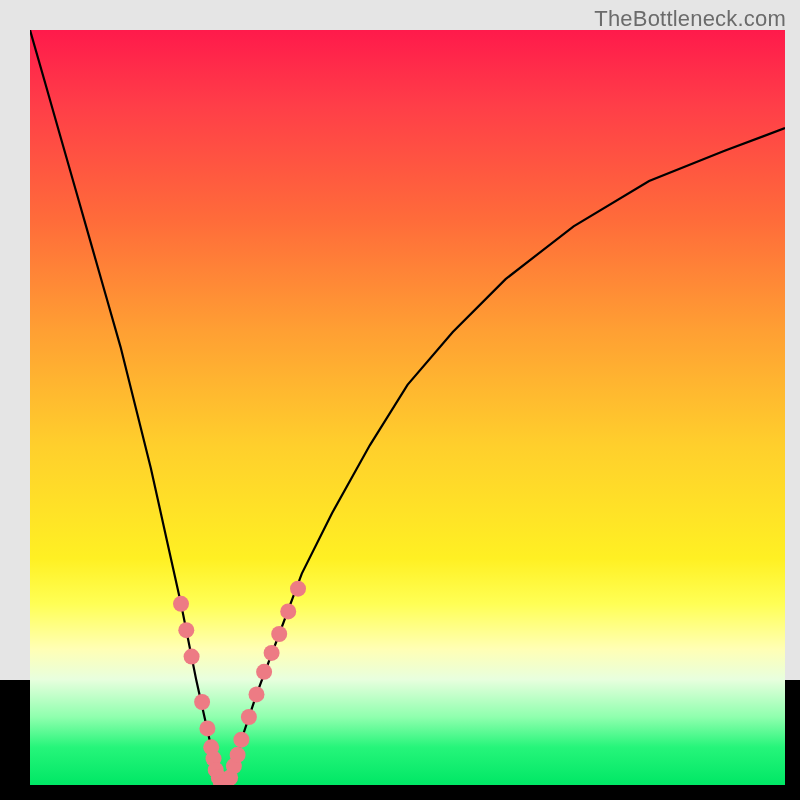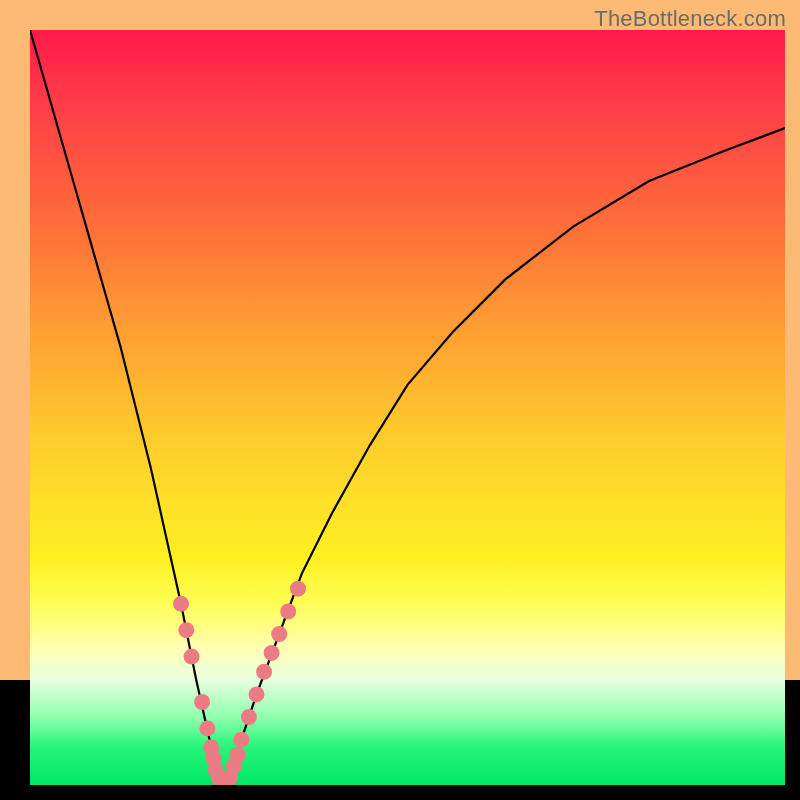--- a/index.html
+++ b/index.html
@@ -8,21 +8,21 @@
     width: 800px;
     height: 800px;
     overflow: hidden;
     background: #000;
     font-family: Arial, Helvetica, sans-serif;
   }
   .frame {
     position: relative;
     width: 800px;
     height: 680px;
-    background: #fdba74;
+    background: #e5e5e5;
   }
   .plot-area {
     position: absolute;
     left: 30px;
     top: 30px;
     width: 755px;
     height: 755px;
     background: linear-gradient(to bottom,
       #ff1a4b 0%,
       #ff3e48 10%,

